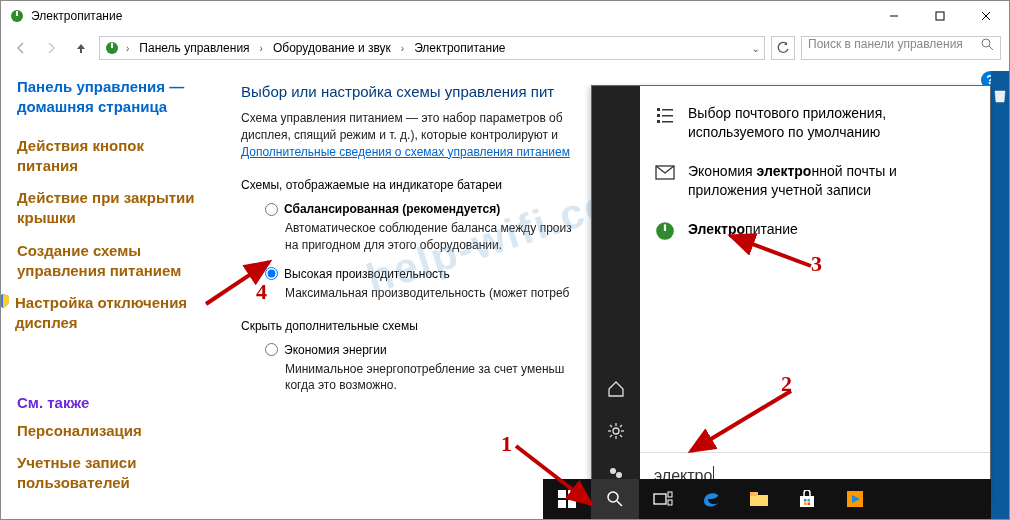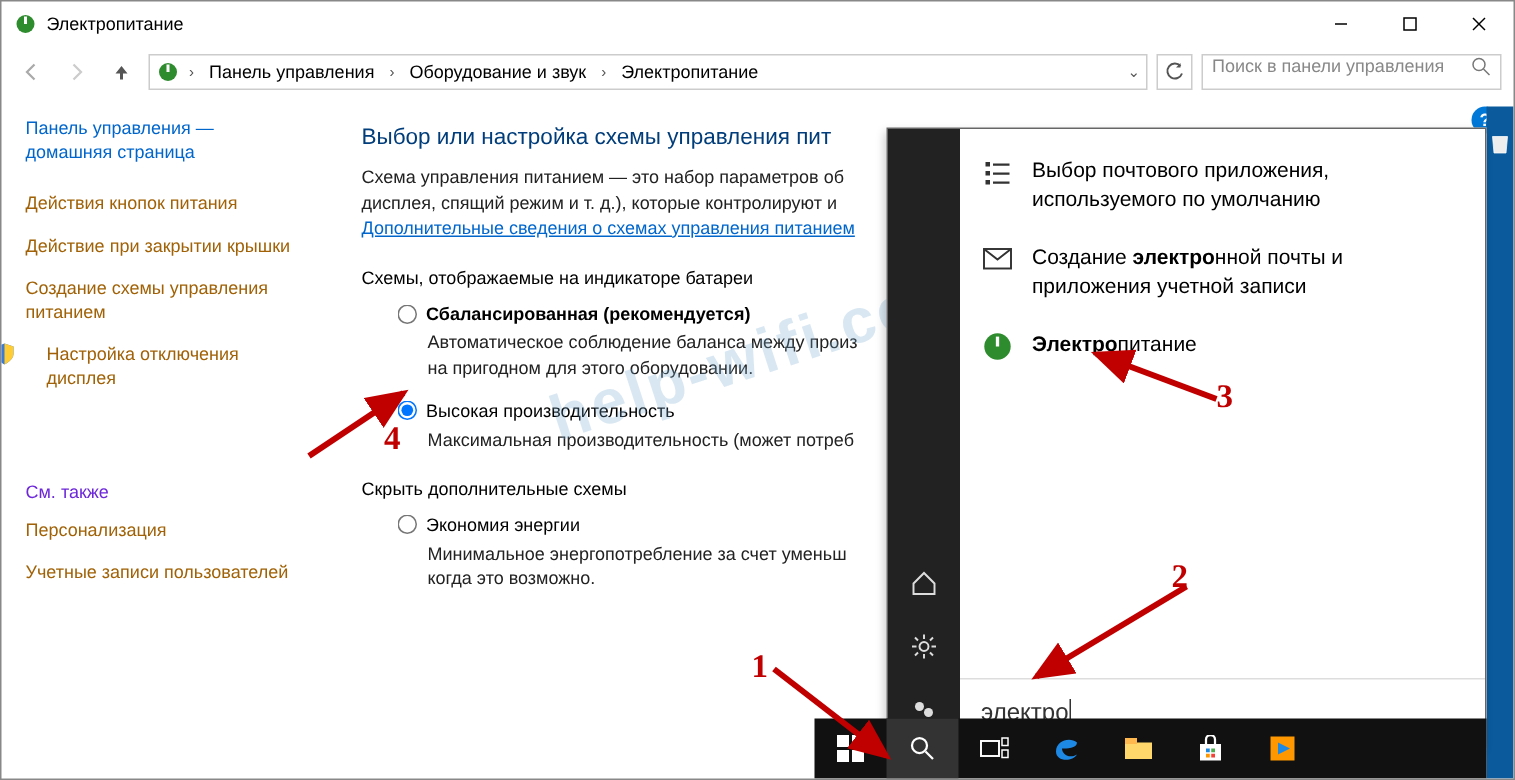--- a/index.html
+++ b/index.html
@@ -19,24 +19,24 @@
   .bc-icon { width:16px; height:16px; }
   .bc-sep { color:#555; font-size:10px; padding:0 2px; }
   .bc-item { font-size:12px; padding:0 4px; }
   .bc-fill { flex:1; }
   .refresh { width:24px; height:24px; display:flex; align-items:center; justify-content:center; border:1px solid #ccc; }
   .searchbox { width:200px; height:24px; display:flex; align-items:flex-start; border:1px solid #ccc; padding:0 6px; color:#888; justify-content:space-between;}
   .searchbox .sicon { width:14px; height:14px; }
 
   
   .content { display:flex; position:relative; height:calc(520px - 30px - 34px - 2px); }
-  .sidebar { width:210px; padding:12px 16px; font-size:12px; }
+  .sidebar { width:210px; padding:12px 16px; font-size:15px;font-weight:bold; }
   .sidebar .homelink { color:#0066cc; margin-bottom:18px; line-height:1.35; display:block; }
   .sidebar a.link { color:#a16207; display:block; margin-bottom:12px; line-height:1.35; }
-  .sidebar .with-icon { display:flex; gap:20px; align-items:flex-start;}
+  .sidebar .with-icon { display:flex; gap:4px; align-items:flex-start;}
   .sidebar .shield-ic { width:16px;height:16px; flex:none; margin-left:-22px;}
   .sidebar .seealso-hdr { color:#6d28d9; margin-top:60px; margin-bottom:10px;}
 
   .main { flex:1; padding:10px 20px 10px 30px; position:relative; }
   .main h1 { color:#003d7a; font-weight:normal; font-size:15px; margin:8px 0 10px 0;}
   .main .intro { font-size:12px; line-height:1.4; color:#222;}
   .main .intro a { color:#0066cc; text-decoration:underline;}
   .section-title { margin-top:18px; margin-bottom:10px; font-size:12px; color:#000;}
   .plan { margin-left:24px; margin-bottom:14px;}
   .plan .radio-row { display:flex; align-items:center; gap:6px; font-size:12px;}
@@ -265,21 +265,21 @@
           </span>
         <span class="so-text"><span>Выбор почтового приложения, используемого по умолчанию</span></span>
       </div>
       <div class="so-item">
         <span class="so-ic">
             <svg width="20" height="16">
               <rect x="1" y="1" width="18" height="13" fill="none" stroke="#333" stroke-width="1.3"></rect>
               <path d="M1 1 L10 8 L19 1" fill="none" stroke="#333" stroke-width="1.3"></path>
             </svg>
           </span>
-        <span class="so-text"><span>Создание </span><b>электро</b><span>нной почты и приложения учетной записи</span></span>
+        <span class="so-text"><span>Экономия </span><b>электро</b><span>нной почты и приложения учетной записи</span></span>
       </div>
       <div class="so-item">
         <span class="so-ic">
             <svg viewBox="0 0 20 20">
               <circle cx="10" cy="10" r="8" fill="#2e8b2e"></circle>
               <rect x="9" y="4" width="2" height="6" fill="#fff"></rect>
             </svg>
           </span>
         <span class="so-text"><b>Электро</b><span>питание</span></span>
       </div>

